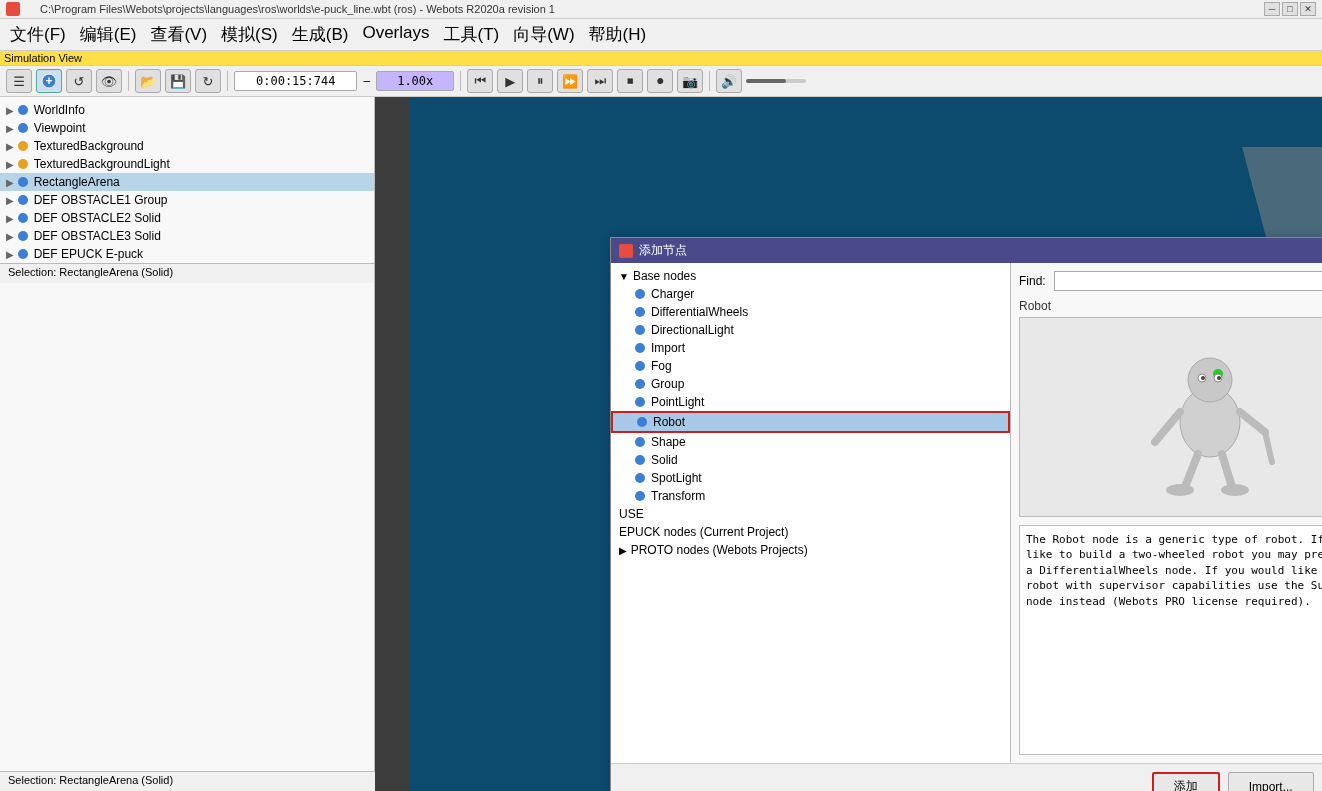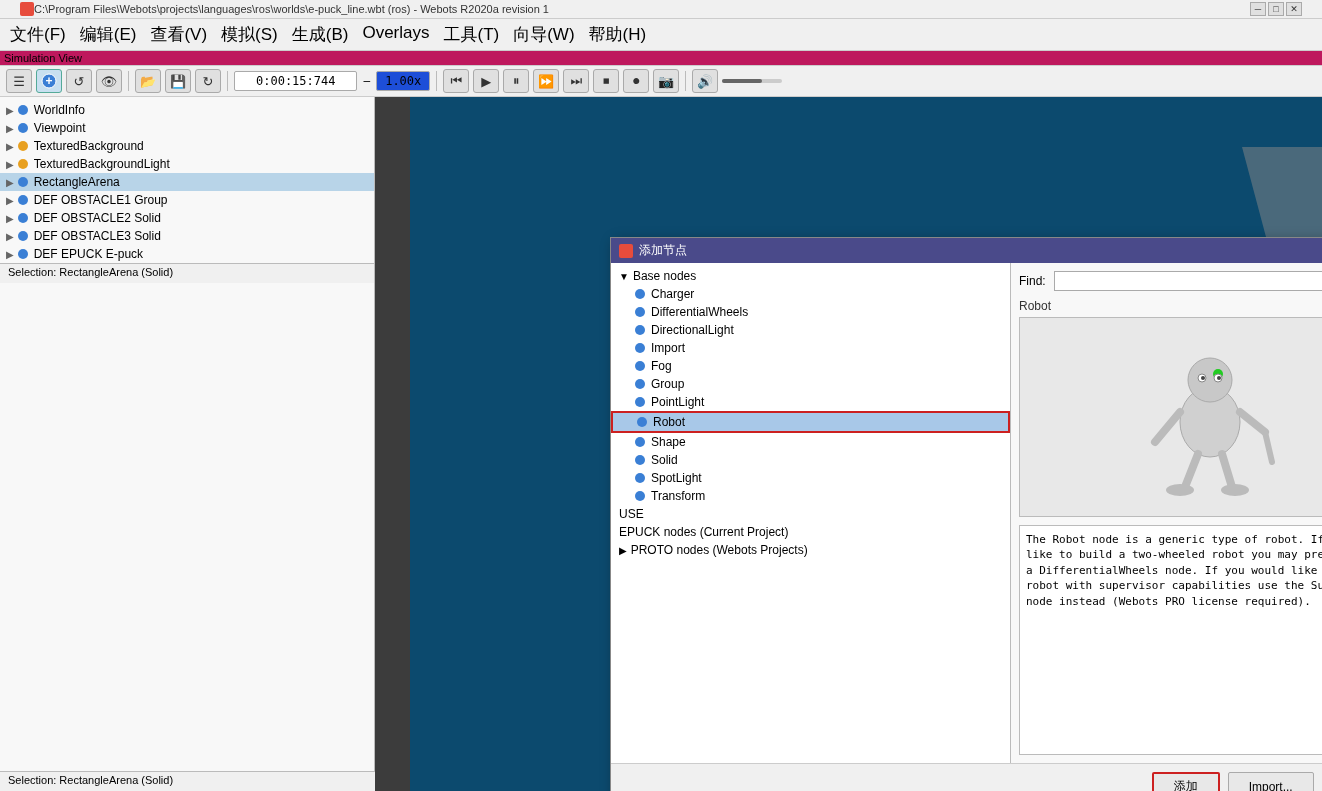--- a/index.html
+++ b/index.html
@@ -1,47 +1,47 @@
 <!DOCTYPE html>
 <html><head>
   <meta charset="utf-8">
   <style>
     * { box-sizing: border-box; margin: 0; padding: 0; }
     body { font-family: 'Segoe UI', Arial, sans-serif; font-size: 12px; background: #3c3c3c; color: #000; overflow: hidden; }
 
     
     #title-bar {
       background: #f0f0f0;
-      padding: 2px 20px;
+      padding: 2px 6px;
       font-size: 11px;
       color: #333;
       border-bottom: 1px solid #ccc;
       display: flex;
       align-items: center;
-      gap: 0;
+      gap: 20px;
     }
     #title-bar .icon { width: 14px; height: 14px; background: #e74c3c; border-radius: 2px; display: inline-block; }
 
     
     #menu-bar {
       background: #f0f0f0;
       padding: 2px 4px;
       font-size: 17px;
       display: flex;
       gap: 2px;
       border-bottom: 1px solid #ccc;
     }
     #menu-bar span {
       padding: 2px 6px;
       cursor: pointer;
     }
 
     
     #sim-view-label {
-      background: #be185d;
+      background: #fde047;
       font-size: 11px;
       padding: 1px 4px;
       border-bottom: 1px solid #ccc;
     }
 
     
     #toolbar {
       background: #f0f0f0;
       padding: 3px 6px;
       display: flex;
@@ -63,23 +63,23 @@
     .tb-separator { width: 1px; height: 20px; background: #bbb; margin: 0 2px; }
     #time-display {
       background: #fff;
       border: 1px solid #aaa;
       padding: 2px 21px;
       font-size: 12px;
       font-family: monospace;
       border-radius: 2px;
     }
     #speed-display {
-      background: #1d4ed8;
+      background: #c4b5fd;
       border: 1px solid #aaa;
-      padding: 2px 8px;
+      padding: 2px 20px;
       font-size: 12px;
       font-family: monospace;
       border-radius: 2px;
     }
 
     
     #main-layout {
       display: flex;
       height: calc(791px - 90px);
     }

